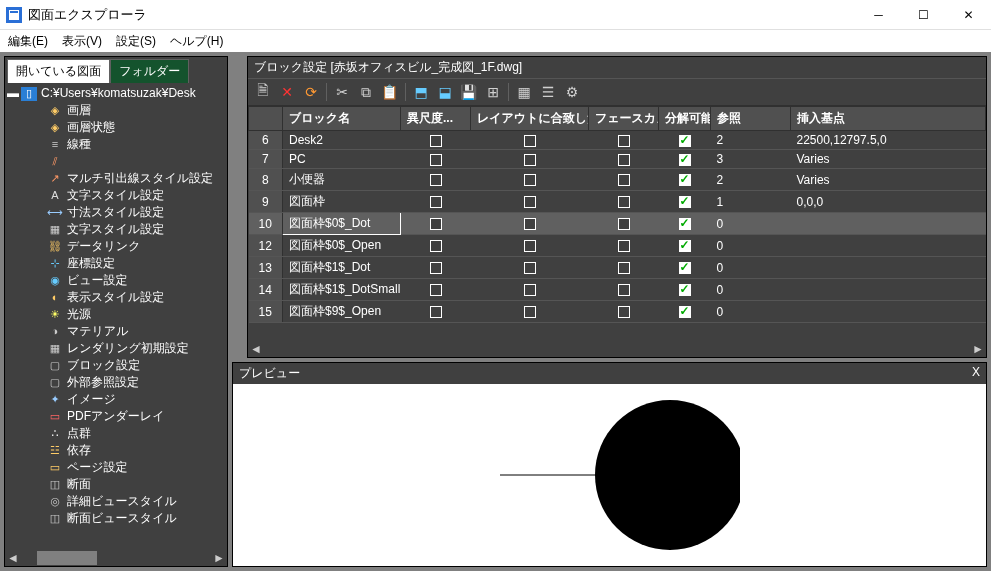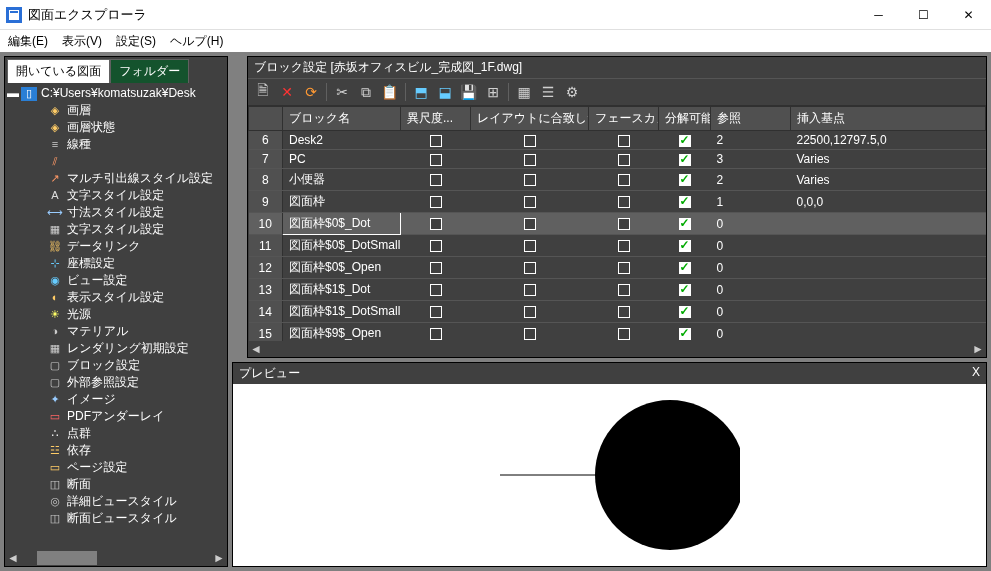--- a/index.html
+++ b/index.html
@@ -35,21 +35,21 @@
 
 .right-panel { flex: 1; display: flex; flex-direction: column; gap: 0; }
 .block-settings { background: #404040; border: 1px solid #000; display:flex; flex-direction:column; height: 302px; margin-left: 15px; }
 .block-title { background: #404040; color: #fff; padding: 2px 6px; font-size: 12px; }
 .toolbar { background: #404040; padding: 2px 4px; display: flex; align-items: center; gap: 2px; border-top:1px solid #555; border-bottom:1px solid #303030;}
 .toolbar .tbtn { width: 22px; height: 22px; display: flex; align-items: center; justify-content: center; color: #d0d0d0; font-size:14px; }
 .toolbar .sep { width: 1px; height: 18px; background: #606060; margin: 0 2px; }
 
 .table-wrap { flex:1; overflow:hidden; position:relative; }
 table { border-collapse: collapse; width: 100%; table-layout: fixed; }
-th { background: #505050; color: #fff; font-weight: normal; font-size: 12px; text-align: left; padding: 3px 6px; border: 1px solid #303030; white-space:nowrap; overflow:hidden;}
+th { background: #505050; color: #fff; font-weight: bold; font-size: 12px; text-align: left; padding: 3px 6px; border: 1px solid #303030; white-space:nowrap; overflow:hidden;}
 td { color: #fff; font-size: 12px; padding: 2px 6px; border-bottom: 1px solid #555; height:19px; white-space:nowrap; overflow:hidden;}
 tr.sel td { background: #606060; }
 tr.sel td.name-cell { border:1px solid #fff; }
 .rownum { background: #505050; text-align: center; width: 34px; color:#fff; border-right:1px solid #303030;}
 .chk { display:inline-block; width:12px; height:12px; border:1px solid #fff; background:#404040; vertical-align:middle;}
 .chk.on { background:#fff; position:relative; }
 .chk.on::after { content:"✓"; color:#0a0; position:absolute; top:-3px; left:0; font-size:12px; font-weight:bold;}
 .center { text-align:center; }
 
 .bottom-scroll { height:16px; background:#404040; display:flex;}
@@ -299,30 +299,20 @@
                 <td class="rownum">10</td>
                 <td class="name-cell">図面枠$0$_Dot</td>
                 <td class="center"><span class="chk"></span></td>
                 <td class="center"><span class="chk"></span></td>
                 <td class="center"><span class="chk"></span></td>
                 <td class="center"><span class="chk on"></span></td>
                 <td>0</td>
                 <td></td>
               </tr>
               <tr>
-                <td class="rownum">11</td>
-                <td>図面枠$0$_DotSmall</td>
-                <td class="center"><span class="chk"></span></td>
-                <td class="center"><span class="chk"></span></td>
-                <td class="center"><span class="chk"></span></td>
-                <td class="center"><span class="chk on"></span></td>
-                <td>0</td>
-                <td></td>
-              </tr>
-              <tr>
                 <td class="rownum">12</td>
                 <td>図面枠$0$_Open</td>
                 <td class="center"><span class="chk"></span></td>
                 <td class="center"><span class="chk"></span></td>
                 <td class="center"><span class="chk"></span></td>
                 <td class="center"><span class="chk on"></span></td>
                 <td>0</td>
                 <td></td>
               </tr>
               <tr>

